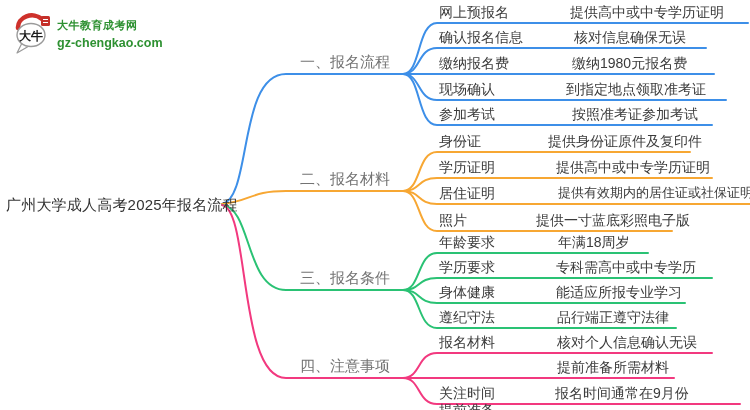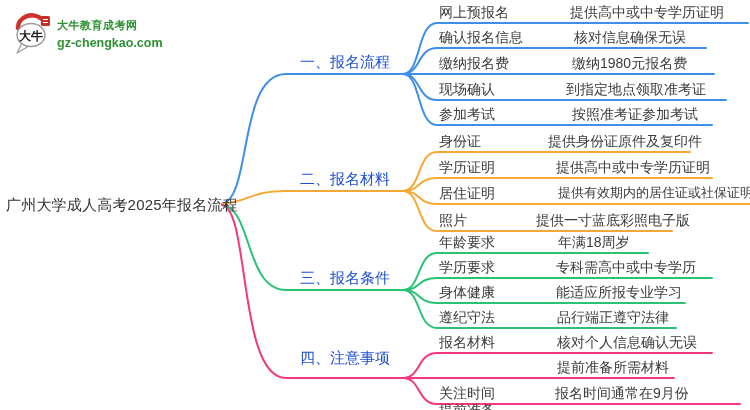--- a/index.html
+++ b/index.html
@@ -8,21 +8,21 @@
     background:#ffffff;
     font-family:"Liberation Sans", sans-serif;
   }
   #lines{position:absolute;left:0;top:0;}
   .node{
     position:absolute;height:20px;line-height:20px;
     font-size:14px;color:#3b3b3b;white-space:nowrap;
   }
   .branch-label{
     position:absolute;width:118px;height:20px;line-height:20px;
-    font-size:15px;color:#1d4ed8;text-align:center;white-space:nowrap;
+    font-size:15px;color:#737373;text-align:center;white-space:nowrap;
   }
   .root-label{
     position:absolute;left:6px;top:195px;height:20px;line-height:20px;
     font-size:15px;color:#333;white-space:nowrap;letter-spacing:.2px;
   }
   .logo{position:absolute;left:14px;top:13px;width:200px;height:50px;}
   .logo-title{
     position:absolute;left:43px;top:5px;font-size:11px;font-weight:bold;
     color:#2E9132;letter-spacing:.5px;white-space:nowrap;
   }
@@ -77,21 +77,21 @@
   </svg>
   <div class="logo-title">大牛教育成考网</div>
   <div class="logo-domain">gz-chengkao.com</div>
 </div>
 
 <div class="root-label">广州大学成人高考2025年报名流程</div>
 
 <div class="branch-label" style="left:286px;top:52px;">一、报名流程</div>
 <div class="branch-label" style="left:286px;top:169px;">二、报名材料</div>
 <div class="branch-label" style="left:286px;top:268px;">三、报名条件</div>
-<div class="branch-label" style="left:286px;top:348px;">四、注意事项</div>
+<div class="branch-label" style="left:286px;top:356px;">四、注意事项</div>
 
 <div class="node" style="left:439px;top:2px;">网上预报名</div>
 <div class="node" style="left:570px;top:2px;">提供高中或中专学历证明</div>
 <div class="node" style="left:439px;top:27px;">确认报名信息</div>
 <div class="node" style="left:574px;top:27px;">核对信息确保无误</div>
 <div class="node" style="left:439px;top:53px;">缴纳报名费</div>
 <div class="node" style="left:572px;top:53px;">缴纳1980元报名费</div>
 <div class="node" style="left:439px;top:79px;">现场确认</div>
 <div class="node" style="left:566px;top:79px;">到指定地点领取准考证</div>
 <div class="node" style="left:439px;top:104px;">参加考试</div>

